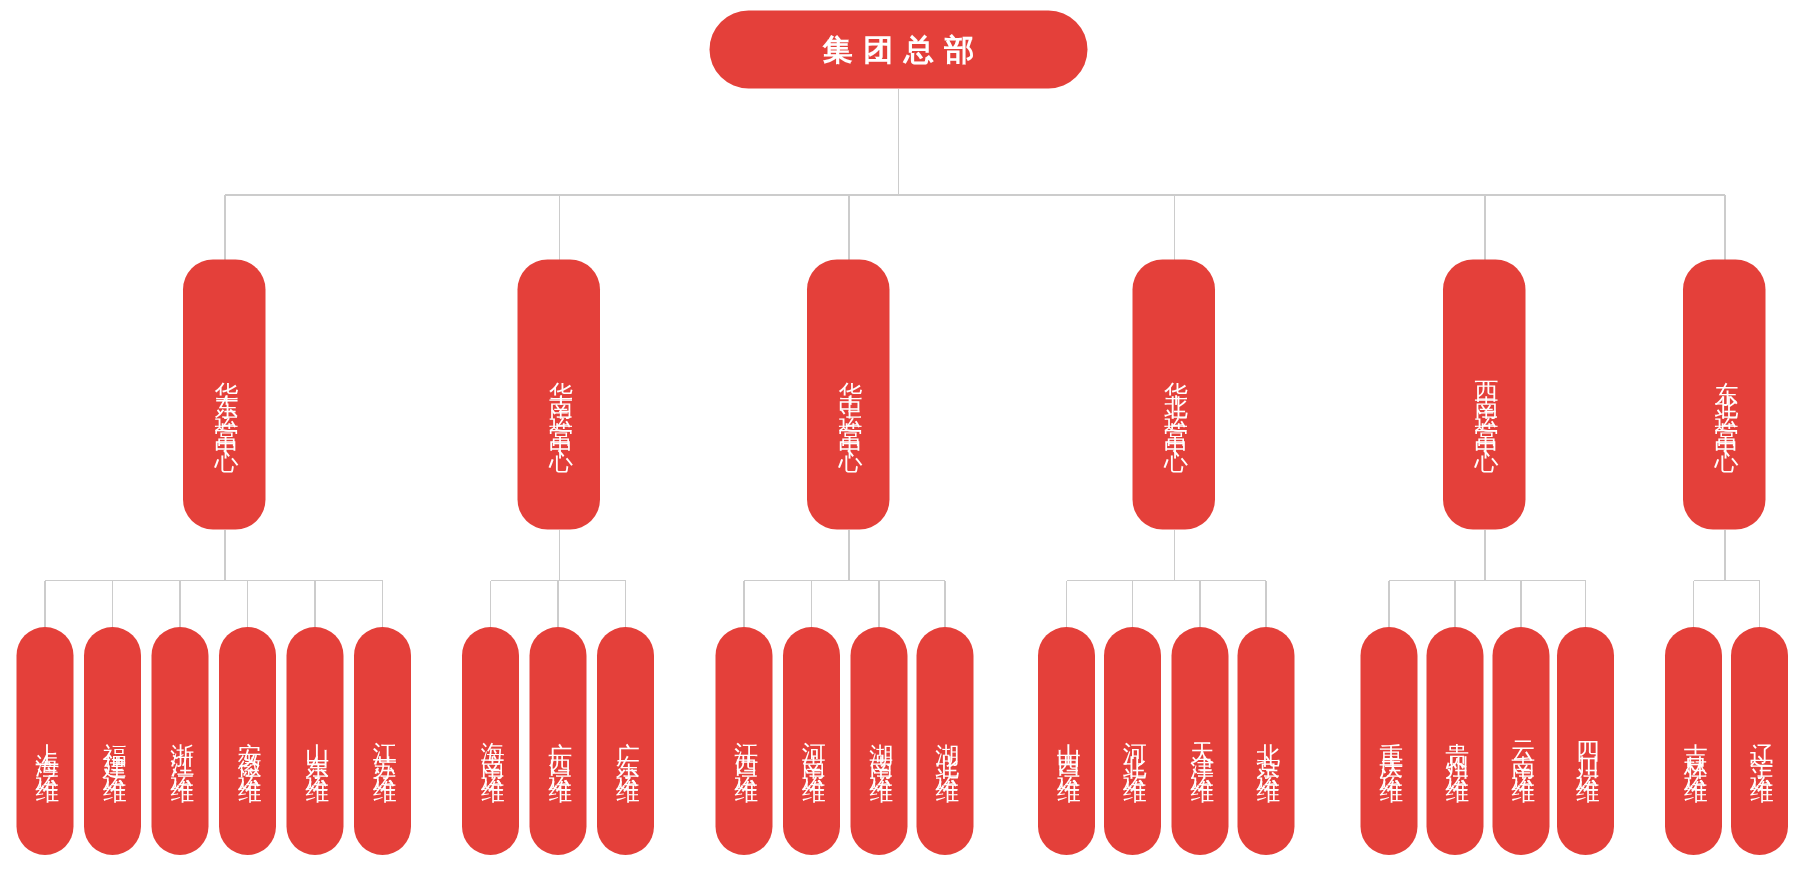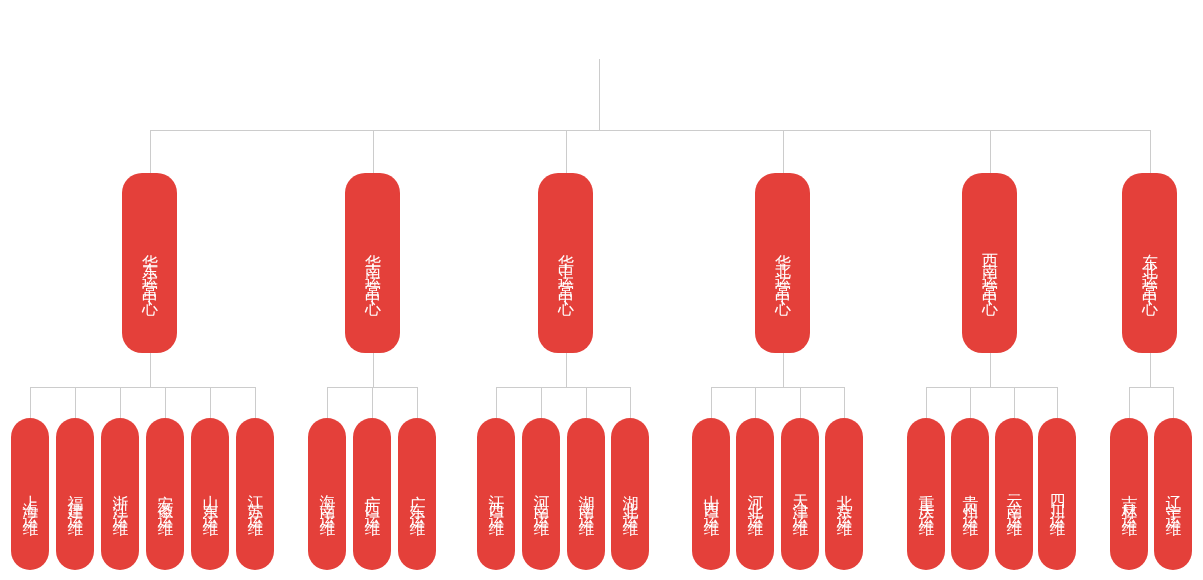--- a/index.html
+++ b/index.html
@@ -106,20 +106,21 @@
     <line x1="970" y1="387" x2="970" y2="418"></line>
     <line x1="1014" y1="387" x2="1014" y2="418"></line>
     <line x1="1057" y1="387" x2="1057" y2="418"></line>
 
     <line x1="1150" y1="353" x2="1150" y2="387"></line>
     <line x1="1129" y1="387" x2="1173" y2="387"></line>
     <line x1="1129" y1="387" x2="1129" y2="418"></line>
     <line x1="1173" y1="387" x2="1173" y2="418"></line>
   </svg>
 
+  <div class="node root" style="left:473px;top:7px;width:252px;height:52px">集团总部</div>
 
   <div class="node v l2" style="left:122px">华东运营中心</div>
   <div class="node v l2" style="left:345px">华南运营中心</div>
   <div class="node v l2" style="left:538px">华中运营中心</div>
   <div class="node v l2" style="left:755px">华北运营中心</div>
   <div class="node v l2" style="left:962px">西南运营中心</div>
   <div class="node v l2" style="left:1122px">东北运营中心</div>
 
   <div class="node v l3" style="left:11px">上海运维</div>
   <div class="node v l3" style="left:56px">福建运维</div>

